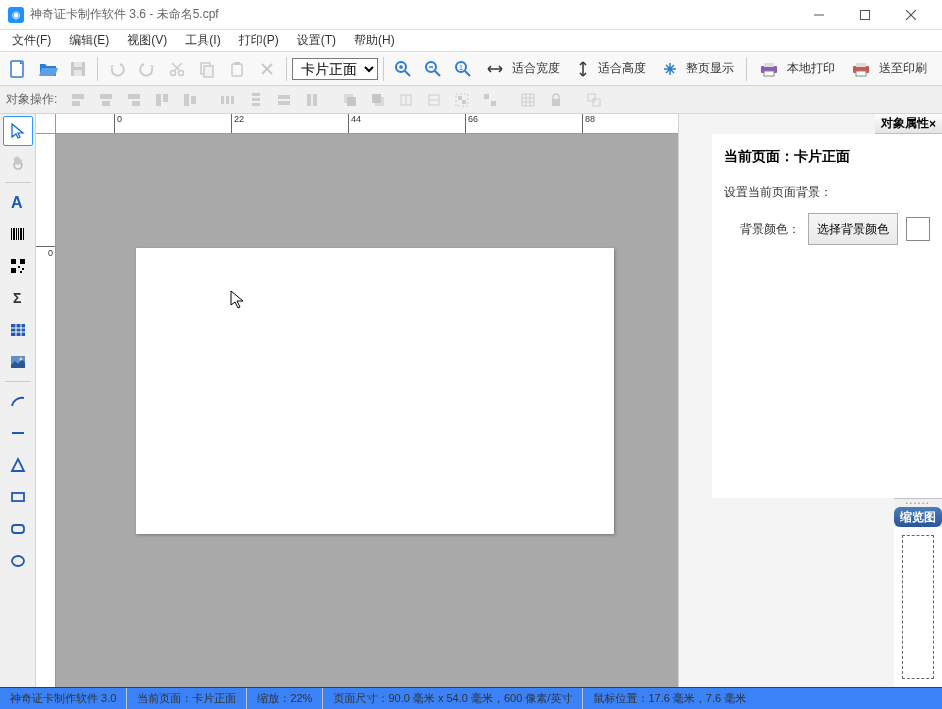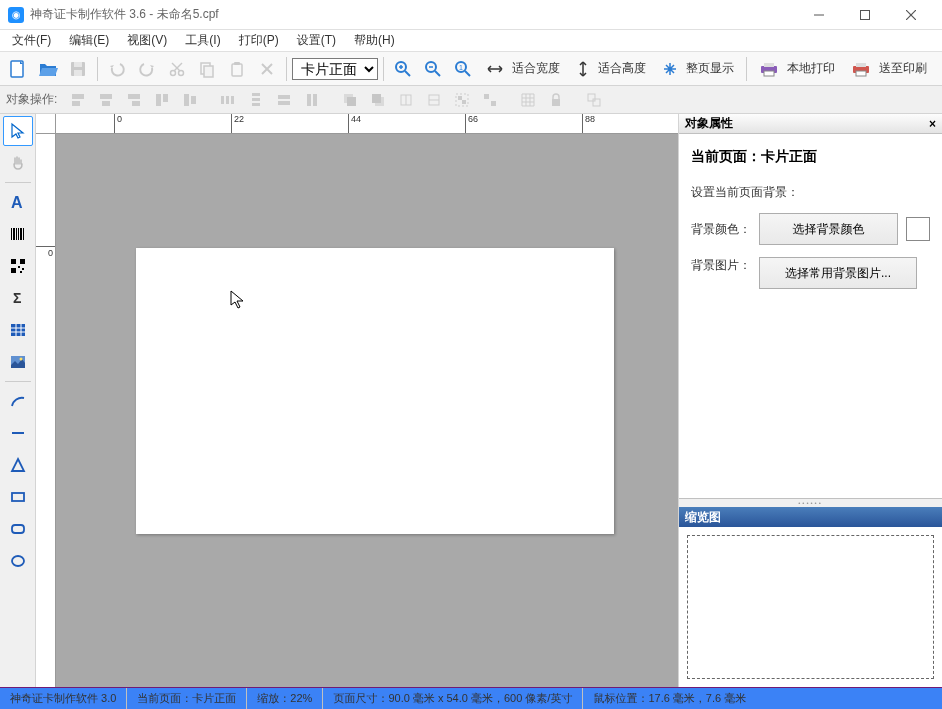--- a/index.html
+++ b/index.html
@@ -42,37 +42,37 @@
 
 .canvas-body { flex:1; display:flex; min-height:0; }
 .v-ruler { width:20px; background:#fff; border-right:1px solid #999; position:relative; font-size:9px; color:#333;}
 .v-tick { position:absolute; left:0; width:100%; border-top:1px solid #666; padding-top:1px; text-align:right; padding-right:2px;}
 
 .viewport { flex:1; background:#a9a9a9; position:relative; overflow:hidden; }
 .card { position:absolute; left:80px; top:114px; width:478px; height:286px; background:#fff; box-shadow:1px 1px 3px rgba(0,0,0,0.3); }
 .cursor-svg { position:absolute; left:174px; top:156px; }
 
 
-.right-panel { width:264px; background:#f4f4f4; border-left:1px solid #d4d4d4; display:flex; flex-direction:column; }
+.right-panel { width:264px; background:#f4f4f4; border-left:1px solid #d4d4d4; display:flex; flex-direction:column;align-items:flex-end; }
 .panel-header { height:20px; background:linear-gradient(#fdfdfd,#e4e4e4); border-bottom:1px solid #c0c0c0; display:flex; align-items:center; padding:0 6px; font-weight:bold; justify-content:space-between;}
 .panel-close { cursor:pointer; font-weight:bold; }
 .panel-body { flex:1; padding:14px 12px; background:#fff; overflow:auto; }
 .panel-body h3 { font-size:14px; margin-bottom:18px; font-weight:bold; }
 .panel-body .section-label { margin-bottom:12px; color:#333; font-size:12px; }
-.prop-row { display:flex; align-items:center; gap:8px; margin-bottom:12px; }
+.prop-row { display:flex; align-items:center; gap:8px; margin-bottom:12px;margin-left:16px; }
 .prop-row label { width:60px; font-size:12px; color:#333; }
 .wide-btn { flex:1; height:32px; border:1px solid #adadad; background:linear-gradient(#f5f5f5,#e9e9e9); font-size:12px; cursor:pointer; padding:0 8px;}
 .color-swatch { width:24px; height:24px; border:1px solid #888; background:#fff; }
 .btn-stack { display:flex; flex-direction:column; gap:10px; margin-left:68px; }
 .btn-stack .wide-btn { width:158px; }
 
 
 .thumb-panel { border-top:1px solid #c0c0c0; }
 .thumb-drag { height:8px; display:flex; align-items:center; justify-content:center; color:#999; font-size:6px; letter-spacing:2px; background:#f0f0f0; }
-.thumb-header { height:20px; background:linear-gradient(#4a7ebb,#2a5599); color:#fff; padding:1px 6px; display:flex; align-items:center; font-size:12px; font-weight:bold;}
+.thumb-header { height:20px; background:linear-gradient(#4a7ebb,#2a5599); color:#fff; padding:1px 6px; display:flex; align-items:center; font-size:12px; font-weight:bold;border-radius:6px;}
 .thumb-body { height:160px; background:#fff; padding:8px; }
 .thumb-box { width:100%; height:100%; border:1px dashed #666; background:#fff; }
 
 
 .statusbar { height:22px; background:#3b82f6; border-top:1px solid #701a75; display:flex; align-items:center; font-size:11px; color:#333; }
 .sb-cell { padding:0 10px; border-right:1px solid #c0c0c0; height:100%; display:flex;align-items:center;}
 
 svg { display:block; }
 </style>
 </head>
@@ -483,24 +483,20 @@
       <span class="panel-close">×</span>
     </div>
     <div class="panel-body">
       <h3>当前页面：卡片正面</h3>
       <div class="section-label">设置当前页面背景：</div>
       <div class="prop-row">
         <label>背景颜色：</label>
         <button class="wide-btn">选择背景颜色</button>
         <div class="color-swatch"></div>
       </div>
-      <div class="prop-row" style="align-items:flex-start;">
-        <label>背景图片：</label>
-        <button class="wide-btn" style="width:158px;flex:none;">选择常用背景图片...</button>
-      </div>
     </div>
     <div class="thumb-panel">
       <div class="thumb-drag">••••••</div>
       <div class="thumb-header">缩览图</div>
       <div class="thumb-body">
         <div class="thumb-box"></div>
       </div>
     </div>
   </div>
 </div>

